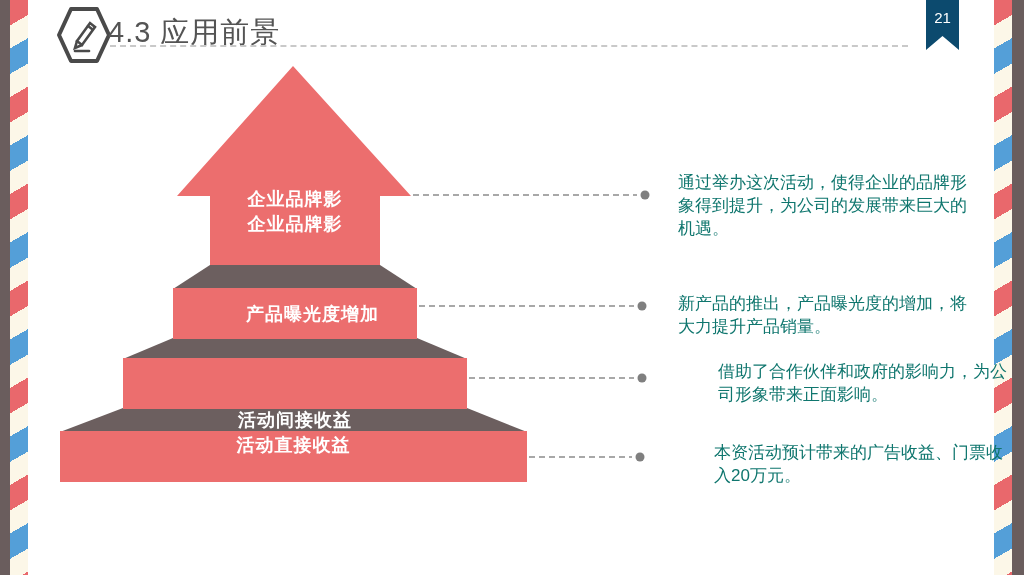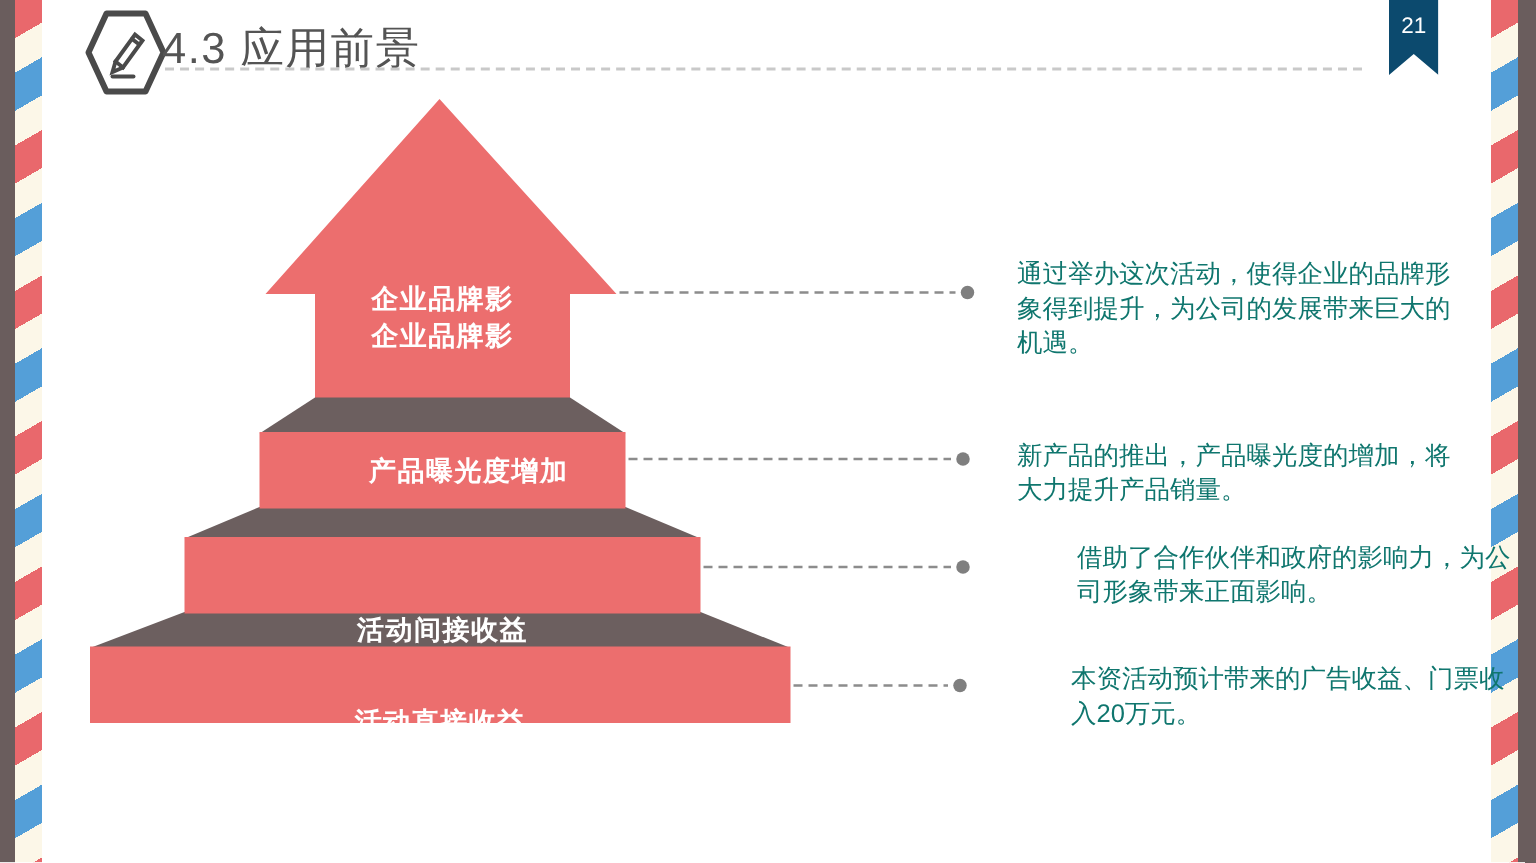--- a/index.html
+++ b/index.html
@@ -60,21 +60,21 @@
 
   
   .tier-label {
     position: absolute; display: flex; align-items: center; justify-content: center;
     color: #ffffff; font-weight: bold; font-size: 18px; text-align: center;
     line-height: 25px; letter-spacing: 1px;
   }
   .tier-label-1 { left: 195px; top: 184px; width: 200px; height: 56px; }
   .tier-label-2 { left: 173px; top: 289px; width: 279px; height: 50px; }
   .tier-label-3 { left: 123px; top: 359px; width: 344px; height: 50px; margin-top: 36px; }
-  .tier-label-4 { left: 60px;  top: 448px; width: 467px; height: 66px; }
+  .tier-label-4 { left: 60px;  top: 412px; width: 467px; height: 66px; }
 
   
   .desc {
     position: absolute; left: 678px; width: 292px;
     font-size: 17px; line-height: 23px; color: #0f766e;
     word-break: break-all;
   }
   .desc-1 { top: 171px; }
   .desc-2 { top: 292px; }
   .desc-3 { top: 360px; margin-left: 40px; }

